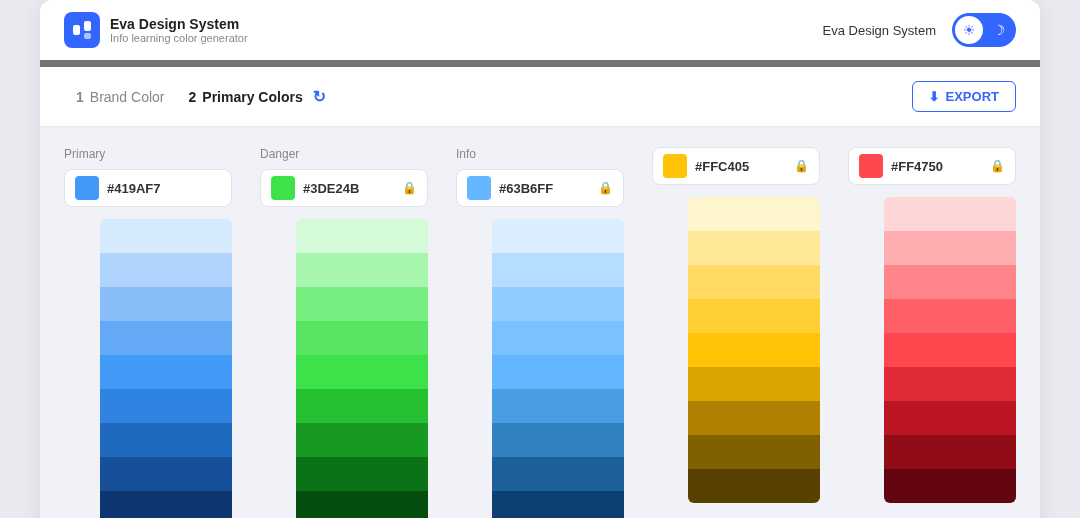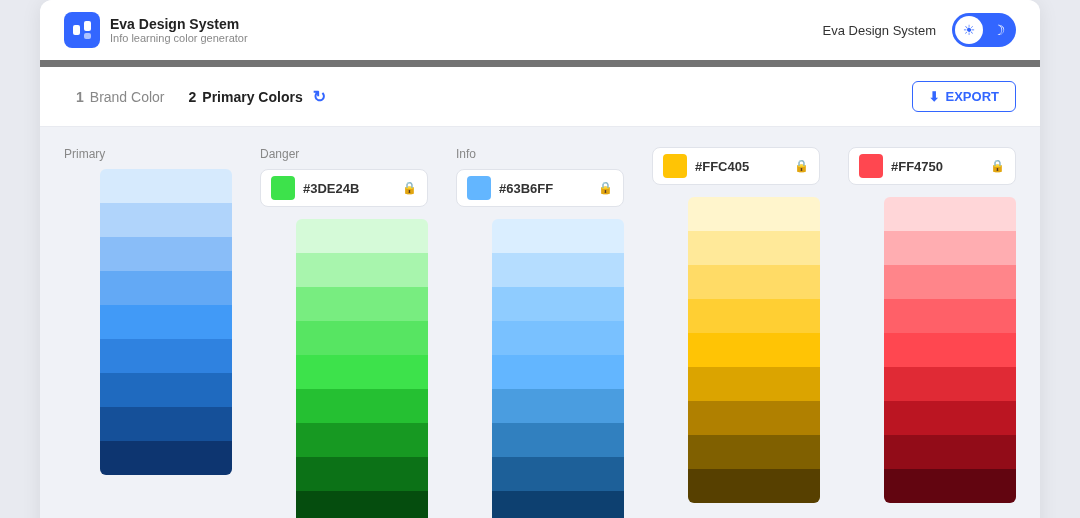--- a/index.html
+++ b/index.html
@@ -240,20 +240,24 @@
     <button class="export-btn">
       <span>⬇</span>
       <span>EXPORT</span>
     </button>
   </div>
 
   <div class="main-content">
     <div class="color-columns" id="color-columns-container">
     <div class="color-column">
           <div class="column-label">Primary</div>
+          <div class="color-input-row">
+            <div class="color-swatch" style="background: rgb(65, 154, 247);"></div>
+            <span class="color-hex">#419AF7</span>
+          </div>
           <div class="shades-grid" style="margin-left: 36px;">
             <div class="shade-row">
               <div class="shade-block" style="background: rgb(214, 234, 253);"></div>
             </div>
             <div class="shade-row">
               <div class="shade-block" style="background: rgb(176, 212, 251);"></div>
             </div>
             <div class="shade-row">
               <div class="shade-block" style="background: rgb(137, 189, 248);"></div>
             </div>

